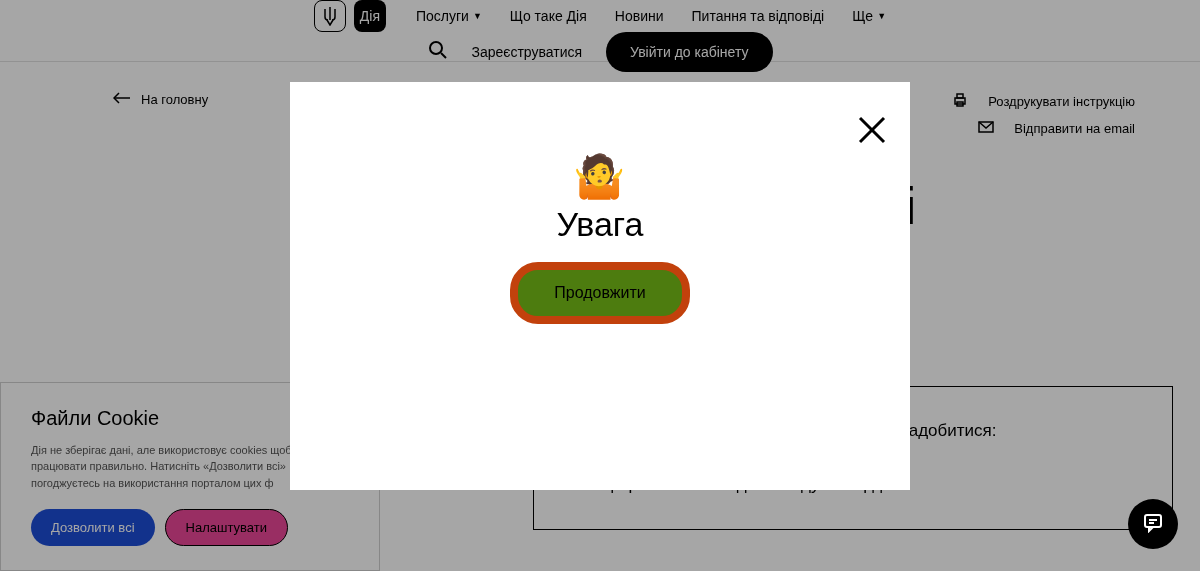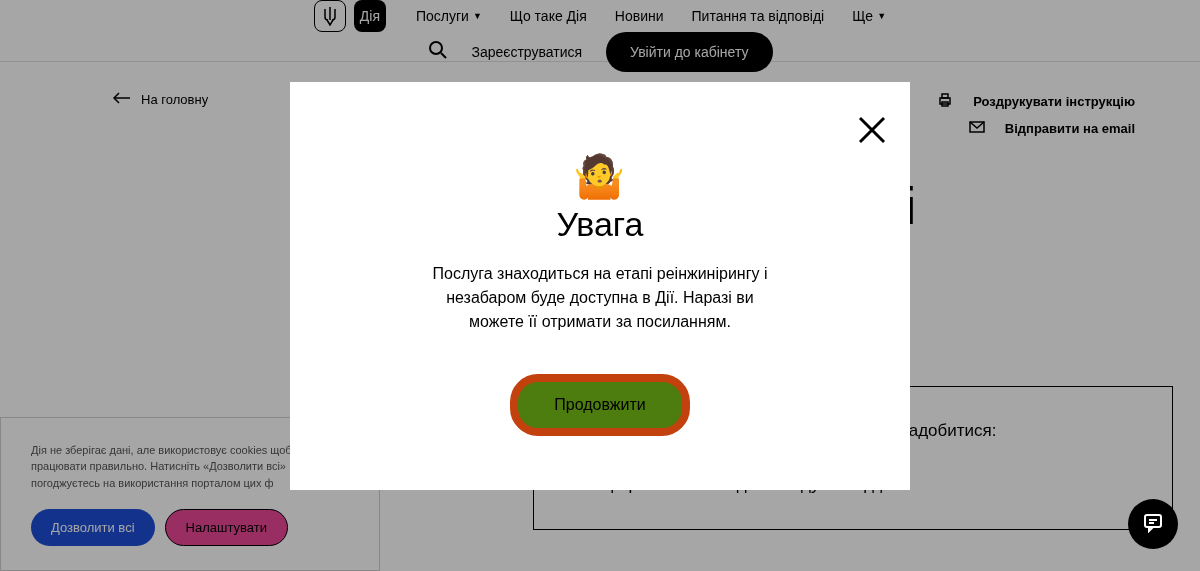--- a/index.html
+++ b/index.html
@@ -104,21 +104,20 @@
       flex-direction: column;
       gap: 10px;
       align-items: flex-end;
     }
     .action-link {
       display: flex;
       align-items: center;
       gap: 20px;
       font-size: 13px;
       cursor: pointer;
-      font-weight: bold;
     }
     .page-title {
       font-size: 52px;
       font-weight: 400;
       text-align: center;
       margin-top: 40px;
       letter-spacing: -0.5px;
     }
     
     .content-box {
@@ -316,40 +315,40 @@
   <h1 class="page-title">Довідка про несудимості</h1>
 
   <div class="content-box">
     <div>Довідка про відсутність судимості може знадобитися:</div>
     <div>— під час оформлення на роботу</div>
     <div>— оформлення візи для виїзду за кордон</div>
   </div>
 </div>
 
 <div class="cookie-banner">
+  <div class="cookie-title">Файли Cookie</div>
   <div class="cookie-text">Дія не зберігає дані, але використовує cookies щоб
 працювати правильно. Натисніть «Дозволити всі»
 погоджуєтесь на використання порталом цих ф</div>
   <div class="cookie-actions">
     <button class="cookie-btn-allow">Дозволити всі</button>
     <button class="cookie-btn-settings">Налаштувати</button>
   </div>
 </div>
 
 <div class="overlay">
   <div class="modal">
     <div class="modal-close">
       <svg width="36" height="36" viewBox="0 0 36 36" stroke="#000" stroke-width="3">
         <line x1="6" y1="6" x2="30" y2="30"></line>
           <line x1="30" y1="6" x2="6" y2="30"></line>
       </svg>
     </div>
     <div class="modal-emoji">🤷</div>
     <div class="modal-title">Увага</div>
-    <div class="modal-text">Послуга знаходиться на етапі реінжинірингу і незабаром буде доступна в Дії. Наразі ви можете її отримати за посиланням.</div>
     <button class="modal-btn">Продовжити</button>
   </div>
 </div>
 
 <div class="chat-fab">
   <span>
     <svg width="22" height="22" viewBox="0 0 22 22" fill="none" stroke="#fff" stroke-width="2">
       <rect x="3" y="4" width="16" height="12" rx="2"></rect>
       <line x1="7" y1="9" x2="15" y2="9"></line>
       <line x1="7" y1="12" x2="12" y2="12"></line>

